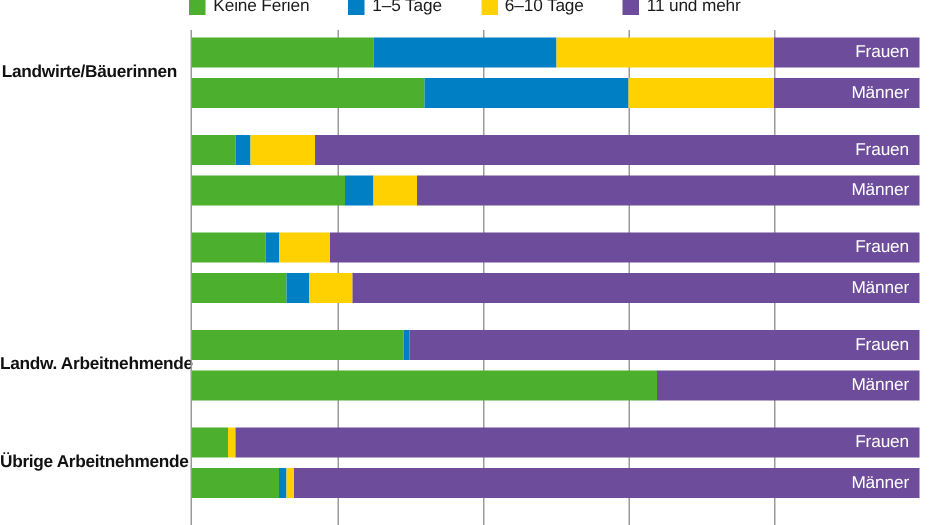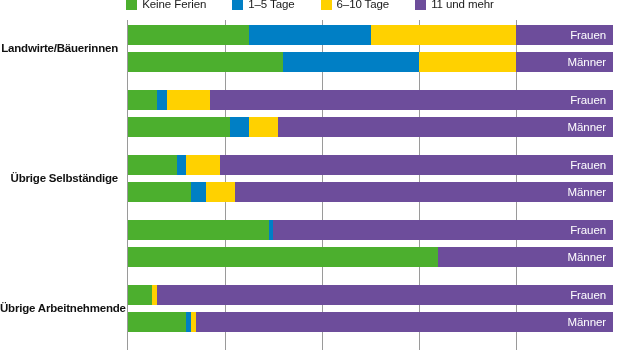--- a/index.html
+++ b/index.html
@@ -78,21 +78,21 @@
         <span class="legend-label">6–10 Tage</span>
       </div>
       <div class="legend-item">
         <span class="legend-swatch" style="background: rgb(109, 77, 155);"></span>
         <span class="legend-label">11 und mehr</span>
       </div>
     </div>
 
   <div id="cat-labels">
       <div class="cat-label" style="top: 21.5px;">Landwirte/Bäuerinnen</div>
-      <div class="cat-label" style="top: 151.5px;">Übrige Selbständige</div>
+      <div class="cat-label" style="top: 216.5px;">Landw. Arbeitnehmende</div>
       <div class="cat-label" style="top: 281.5px;">Übrige Arbeitnehmende</div>
     </div>
 
   <div id="plot">
     <div id="plot-left-axis"></div>
   <div class="gridline" style="left: 97px;"></div>
       <div class="gridline" style="left: 194px;"></div>
       <div class="gridline" style="left: 291px;"></div>
       <div class="gridline" style="left: 388px;"></div>
       <div class="bar" style="top: 5px;">

